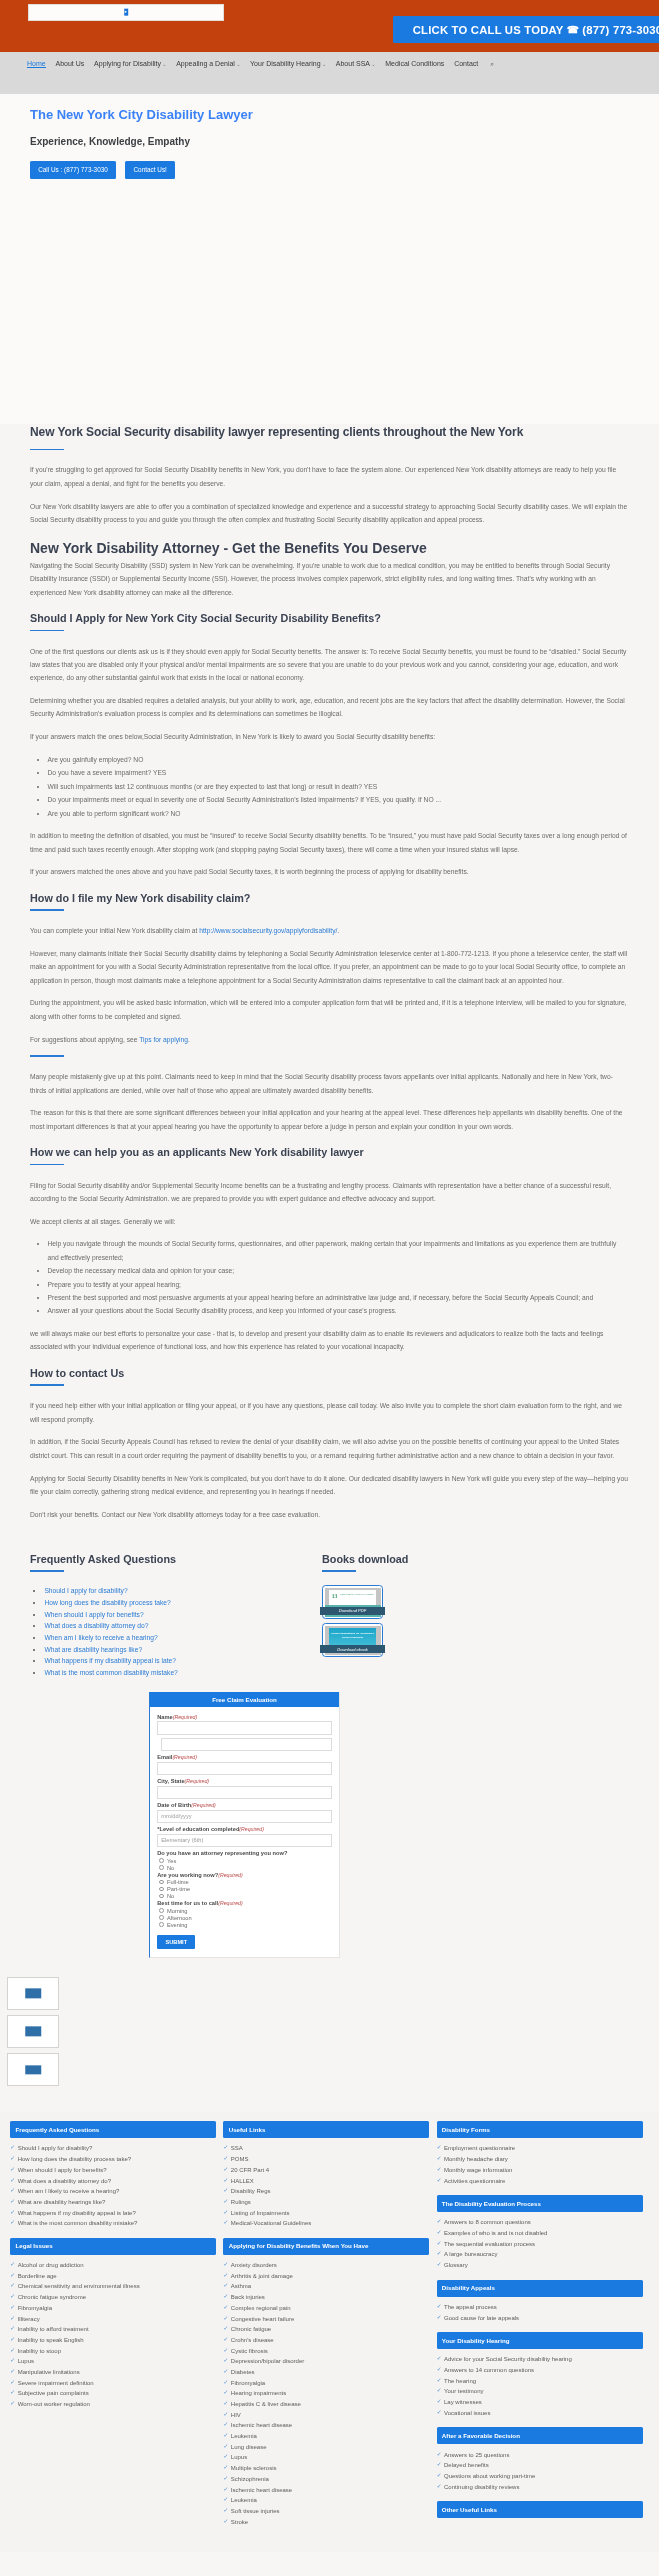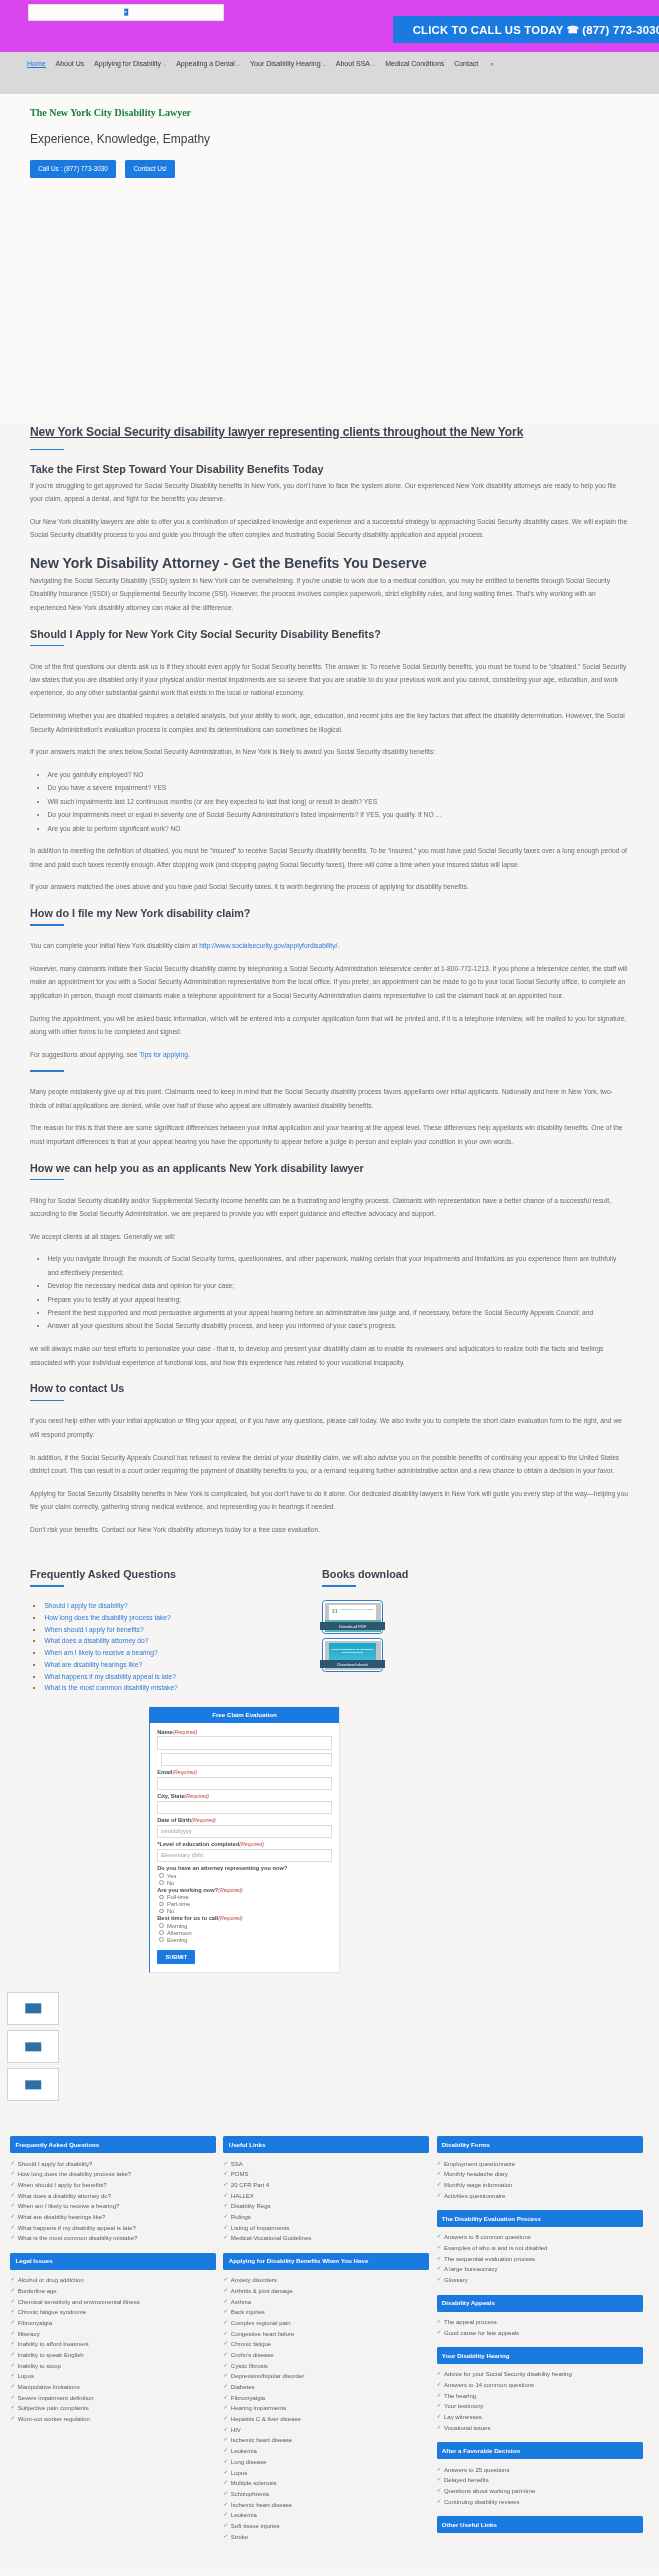--- a/index.html
+++ b/index.html
@@ -7,21 +7,21 @@
   body {
     width: 659px;
     background: #f7f6f4;
     font-family: "Liberation Sans", sans-serif;
     color: #555;
     font-size: 6.7px;
   }
   a { text-decoration: none; }
 
   
-  .topstrip { height: 52px; background:#d946ef; position:relative; }
+  .topstrip { height: 52px; background:#c2410c; position:relative; }
   .searchbox {
     position:absolute; left:28px; top:4.1px; width:196px; height:16.5px;
     background:#fdfcfb; border:0.5px solid #e2ded9;
   }
   .searchbox .caret {
     position:absolute; left:50%; top:50%; transform:translate(-50%,-50%);
     width:3.6px; height:6.7px; background:#1a73d6; color:#fff; font-size:4.6px;
     line-height:6.7px; text-align:center;
   }
   .calltoday {
@@ -36,34 +36,34 @@
   
   .navbar { background:#d9d9d9; height:42px; position:relative; }
   .navinner { padding: 7.7px 0 0 27px; display:flex; align-items:center; gap:9.8px; }
   .navitem { color:#3a3a3a; font-size:7px; white-space:nowrap; cursor:pointer; }
   .navitem.active { color:#1a7ae0; border-bottom:1px solid #1a7ae0; padding-bottom:0.5px; }
   .navitem .chev { font-size:4.6px; color:#666; margin-left:1.5px; }
   .nav-search-ico { font-size:6.7px; color:#333; cursor:pointer; margin-left:2.1px; }
 
   
   .hero { background:#fbfaf8; padding: 13.4px 0 0 30px; height: 330px; }
-  .hero h1 { color:#15803d; font-size:10px; margin:0 0 13.4px 0; font-weight:bold;font-family:Liberation Serif, serif; }
-  .hero h2 { color:#3c3f43; font-size:12px; margin:0 0 14.4px 0; font-weight:normal; }
+  .hero h1 { color:#3b82f6; font-size:13px; margin:0 0 13.4px 0; font-weight:bold; }
+  .hero h2 { color:#3c3f43; font-size:10px; margin:0 0 14.4px 0; font-weight:bold; }
   .hero .btns { display:flex; gap:9.3px; }
   .hbtn {
     background:#1a7ae0; color:#fff; border:none; border-radius:1.5px;
     padding:5.2px 8.2px; font-size:6.4px; cursor:pointer;
     font-family:"Liberation Sans", sans-serif;
   }
 
   
   .content { background:#f6f5f3; padding: 0 30px 15.5px 30px; }
   .content h2.main {
     color:#3b4252; font-size:12px; font-weight:bold; line-height:1.45;
-    margin:0 0 7.2px 0; letter-spacing:-0.1px;text-decoration:underline;
+    margin:0 0 7.2px 0; letter-spacing:-0.1px;
   }
   .accent { width:34px; height:1.5px; background:#2a7bd4; margin:5.2px 0 13.4px 0; }
   .content h3 {
     color:#3b4252; font-size:14px; font-weight:bold; margin: 13.4px 0 3.1px 0;
   }
   .content h3.big { font-size:10.8px; }
   .content p { font-size:6.7px; line-height:2.0; margin: 0 0 9.3px 0; color:#6a6a6a; }
   .content ul { margin: 0 0 9.3px 0; padding-left: 17.5px; }
   .content ul li { font-size:6.7px; line-height:2.0; color:#6a6a6a; }
   .content a.inline { color:#2a7bd4; }
@@ -171,21 +171,20 @@
   <div class="btns">
     <button class="hbtn">Call Us : (877) 773-3030</button>
     <button class="hbtn">Contact Us!</button>
   </div>
 </div>
 
 <div class="content">
   <h2 class="main">New York Social Security disability lawyer representing clients throughout the New York</h2>
   <div class="accent"></div>
 
-  <h3 class="big">Take the First Step Toward Your Disability Benefits Today</h3>
   <p>If you're struggling to get approved for Social Security Disability benefits in New York, you don't have to face the system alone. Our experienced New York disability attorneys are ready to help you file your claim, appeal a denial, and fight for the benefits you deserve.</p>
   <p>Our New York disability lawyers are able to offer you a combination of specialized knowledge and experience and a successful strategy to approaching Social Security disability cases. We will explain the Social Security disability process to you and guide you through the often complex and frustrating Social Security disability application and appeal process.</p>
 
   <h3>New York Disability Attorney - Get the Benefits You Deserve</h3>
   <p>Navigating the Social Security Disability (SSD) system in New York can be overwhelming. If you're unable to work due to a medical condition, you may be entitled to benefits through Social Security Disability Insurance (SSDI) or Supplemental Security Income (SSI). However, the process involves complex paperwork, strict eligibility rules, and long waiting times. That's why working with an experienced New York disability attorney can make all the difference.</p>
 
   <h3 class="big">Should I Apply for New York City Social Security Disability Benefits?</h3>
   <div class="accent"></div>
   <p>One of the  first questions  our clients ask us is if they should even apply for Social Security benefits. The answer is: To receive Social Security benefits, you must be found to be “disabled.” Social Security law states that you are disabled only if your physical and/or mental impairments are so severe that you are unable to do your previous work and you cannot, considering your age, education, and work experience, do any other substantial gainful work that exists in the local or national economy.</p>
   <p>Determining whether you are disabled requires a detailed analysis, but your ability to work, age, education, and recent jobs are the key factors that affect the disability determination. However, the Social Security Administration's evaluation process is complex and its determinations can sometimes be illogical.</p>

